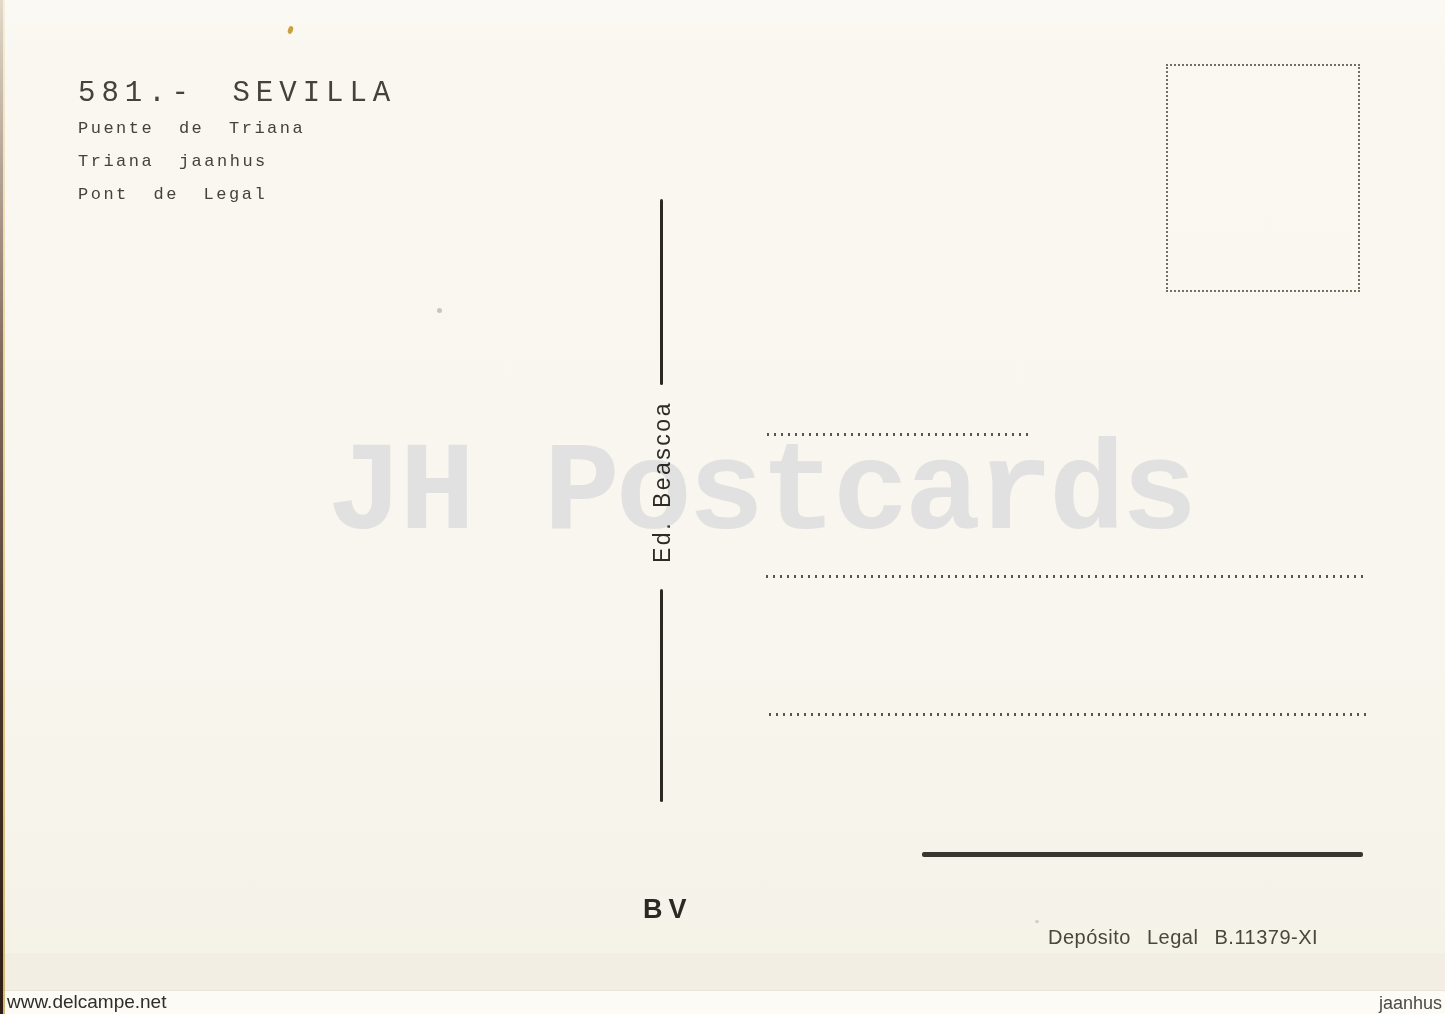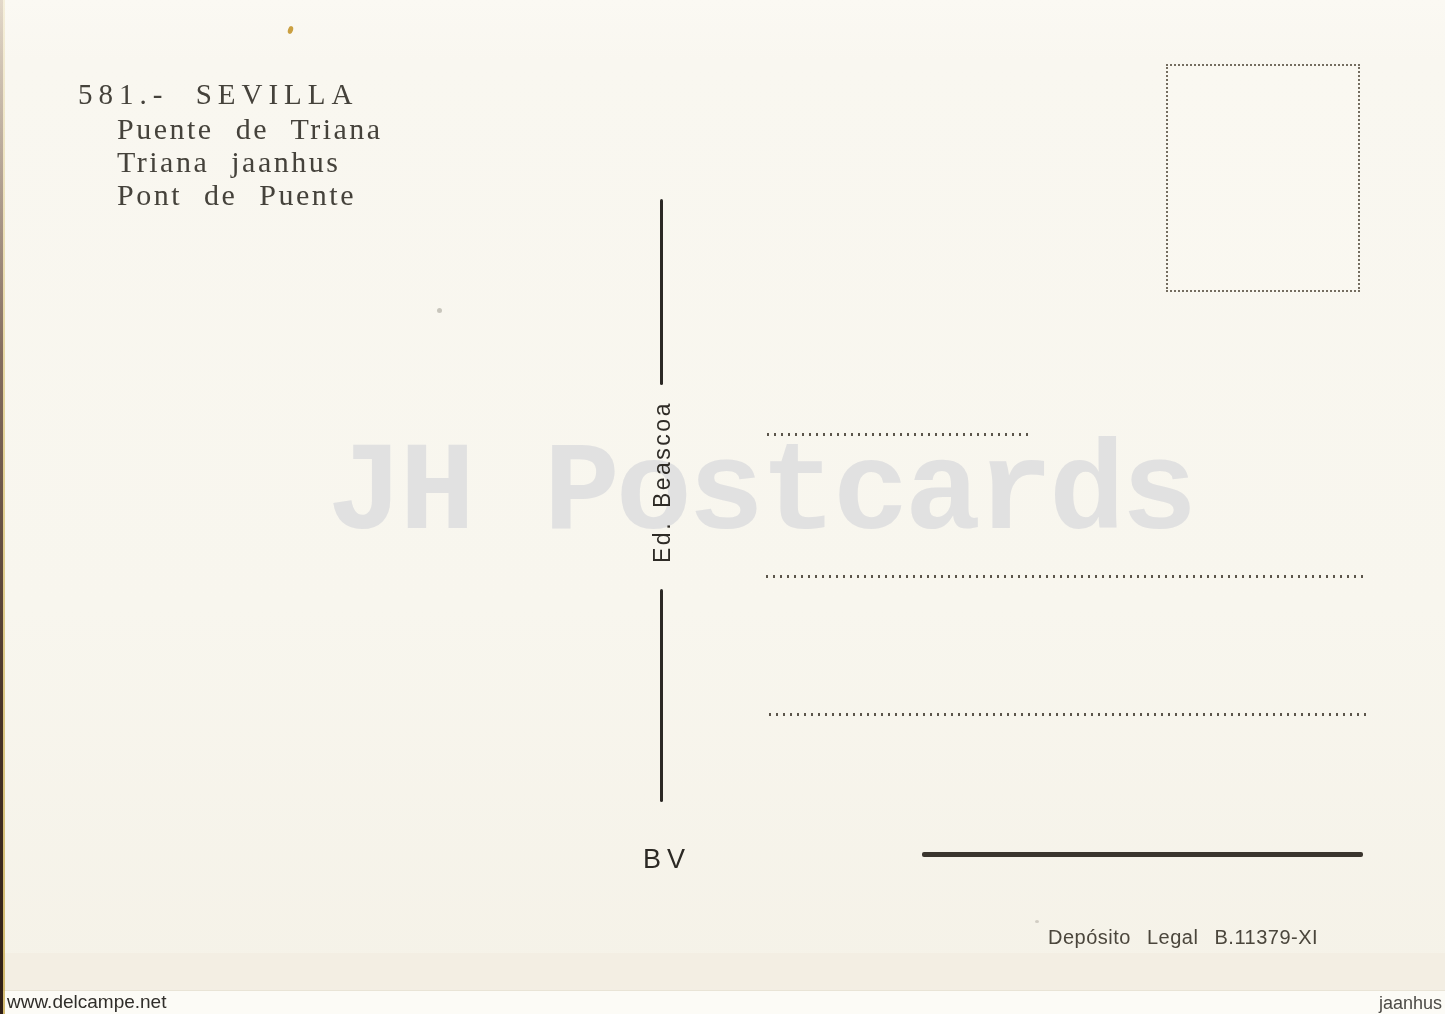--- a/index.html
+++ b/index.html
@@ -44,26 +44,26 @@
     left: 0; top: 0; width: 3px; height: 1014px; z-index: 5;
     background: linear-gradient(180deg, rgba(130,85,35,0.20) 0%, rgba(70,35,18,0.65) 35%, rgba(48,24,12,0.88) 70%, rgba(35,18,9,0.95) 100%);
   }
   .edge-gold {
     left: 3px; top: 0; width: 2px; height: 1014px; z-index: 5;
     background: linear-gradient(180deg, rgba(214,184,80,0.15) 0%, rgba(208,178,75,0.55) 45%, rgba(196,164,66,0.75) 100%);
   }
 
   .title-block {
     left: 78px; top: 76px; z-index: 2;
-    font-family: Liberation Serif, serif;
+    font-family: Liberation Mono, monospace;
     color: #45423b;
     white-space: nowrap;
   }
   .title-line-1 { font-size: 29px; line-height: 36px; letter-spacing: 6px; word-spacing: 14px; }
-  .title-line   { font-size: 30px; line-height: 33px; letter-spacing: 2.5px; word-spacing: 12px; margin-left: 39px; }
+  .title-line   { font-size: 17px; line-height: 33px; letter-spacing: 2.5px; word-spacing: 12px; }
 
   .stamp-box {
     left: 1166px; top: 64px; width: 190px; height: 224px; z-index: 2;
     border: 2px dotted #746d60;
     background: rgba(252, 250, 244, 0.35);
   }
 
   .vline { width: 3px; background: #2c2925; border-radius: 2px; z-index: 2; }
   .vline-top    { left: 660px; top: 199px; height: 186px; }
   .vline-bottom { left: 660px; top: 589px; height: 213px; }
@@ -84,22 +84,22 @@
     background-image: repeating-linear-gradient(90deg, #5b554b 0px, #5b554b 2px, transparent 2px, transparent 7px);
   }
   .addr-1 { left: 767px; top: 433px; width: 265px; }
   .addr-2 { left: 766px; top: 575px; width: 597px; }
   .addr-3 { left: 769px; top: 713px; width: 598px; }
 
   .solid-line { left: 922px; top: 852px; width: 441px; height: 5px;
                 background: #3a352e; border-radius: 2px; z-index: 2; }
 
   .printer-mark {
-    left: 643px; top: 844px; z-index: 2;
-    font-size: 27px; font-weight: 400;
+    left: 643px; top: 894px; z-index: 2;
+    font-size: 27px; font-weight: 700;
     letter-spacing: 6px;
     color: #2c2924;
     white-space: nowrap;
   }
 
   .deposito {
     left: 1048px; top: 926px; z-index: 2;
     font-family: Liberation Sans, sans-serif;
     font-size: 20px;
     letter-spacing: 0.5px;
@@ -125,21 +125,21 @@
   <div class="abs bottom-edge"></div>
   <div class="abs edge-dark"></div>
   <div class="abs edge-gold"></div>
 
   <div class="abs wm-center">JH Postcards</div>
 
   <div class="abs title-block">
     <div class="title-line-1">581.- SEVILLA</div>
     <div class="title-line">Puente de Triana</div>
     <div class="title-line">Triana jaanhus</div>
-    <div class="title-line">Pont de Puente</div>
+    <div class="title-line">Pont de Legal</div>
   </div>
 
   <div class="abs stamp-box"></div>
 
   <div class="abs vline vline-top"></div>
   <div class="abs publisher">Ed. Beascoa</div>
   <div class="abs vline vline-bottom"></div>
 
   <div class="abs dotline addr-1"></div>
   <div class="abs dotline addr-2"></div>

